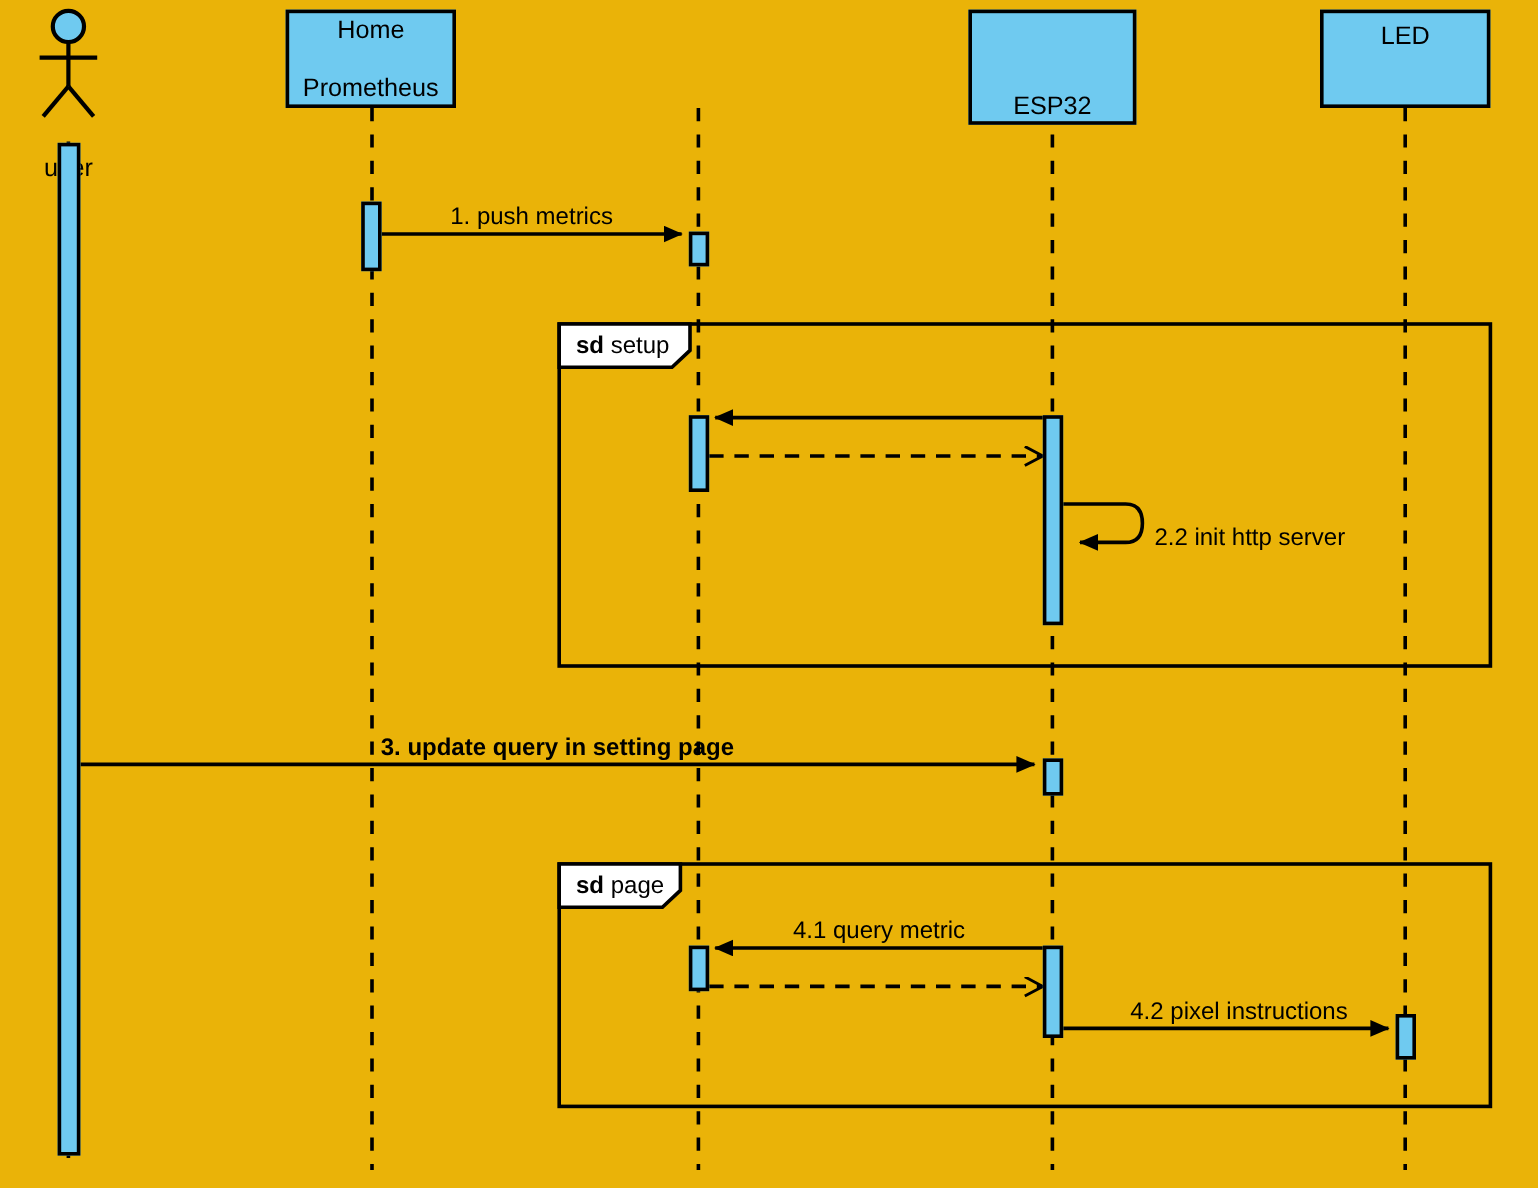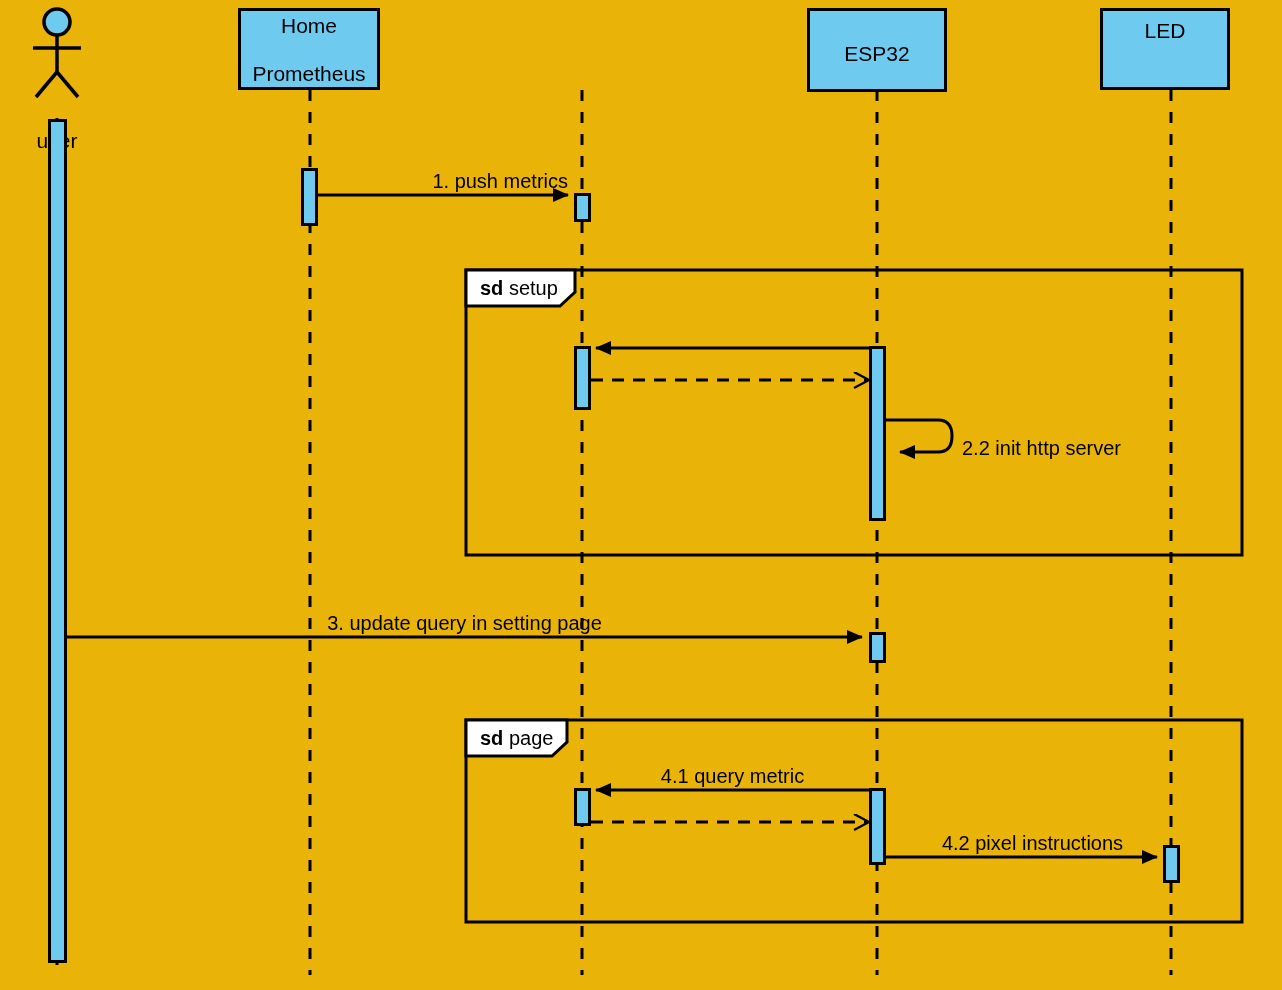--- a/index.html
+++ b/index.html
@@ -143,25 +143,25 @@
   </svg>
 
   <div class="part-box" style="left:238px; top:8px; width:142px; height:82px;">
     <span>
       <span>Home</span><br>
       <span>Prometheus</span>
     </span>
   </div>
 
 
-  <div class="part-box" style="left:807px; top:8px; width:140px; height:84px; align-items:center; padding-top:8px;">
+  <div class="part-box" style="left:807px; top:8px; width:140px; height:96px; align-items:flex-end; padding-top:8px;">
     <span>ESP32</span>
   </div>
 
-  <div class="part-box" style="left:1100px; top:8px; width:130px; height:82px; align-items:flex-start; padding-top:8px;">
+  <div class="part-box" style="left:1100px; top:8px; width:142px; height:82px; align-items:flex-start; padding-top:8px;">
     <span>LED</span>
   </div>
 
   <div class="actor-label" style="left:17px; top:97px; width:80px;">user</div>
 
   <div class="frag-tag" style="left:470px; top:274px;">
     <b>sd</b>
     <span>setup</span>
   </div>
 
@@ -181,24 +181,24 @@
   <div class="activation" style="left:869px; top:346px; width:17px; height:175px;"></div>
 
   <div class="activation" style="left:869px; top:632px; width:17px; height:31px;"></div>
 
   <div class="activation" style="left:574px; top:788px; width:17px; height:38px;"></div>
 
   <div class="activation" style="left:869px; top:788px; width:17px; height:77px;"></div>
 
   <div class="activation" style="left:1163px; top:845px; width:17px; height:38px;"></div>
 
-  <div class="msg-label" style="left:318px; top:170px; width:250px;text-align:right;">1. push metrics</div>
+  <div class="msg-label" style="left:318px; top:170px; width:250px;">1. push metrics</div>
 
 
   <div class="msg-label" style="left:962px; top:437px; text-align:left;">2.2 init http server</div>
 
-  <div class="msg-label" style="left:67px; top:612px; width:795px;">3. update query in setting page</div>
+  <div class="msg-label" style="left:67px; top:612px; width:795px;font-weight:bold;">3. update query in setting page</div>
 
   <div class="msg-label" style="left:596px; top:765px; width:273px;">4.1 query metric</div>
 
   <div class="msg-label" style="left:886px; top:832px; width:271px;padding-left:11px;">4.2 pixel instructions</div>
 
 </div>
 
 </body></html>

